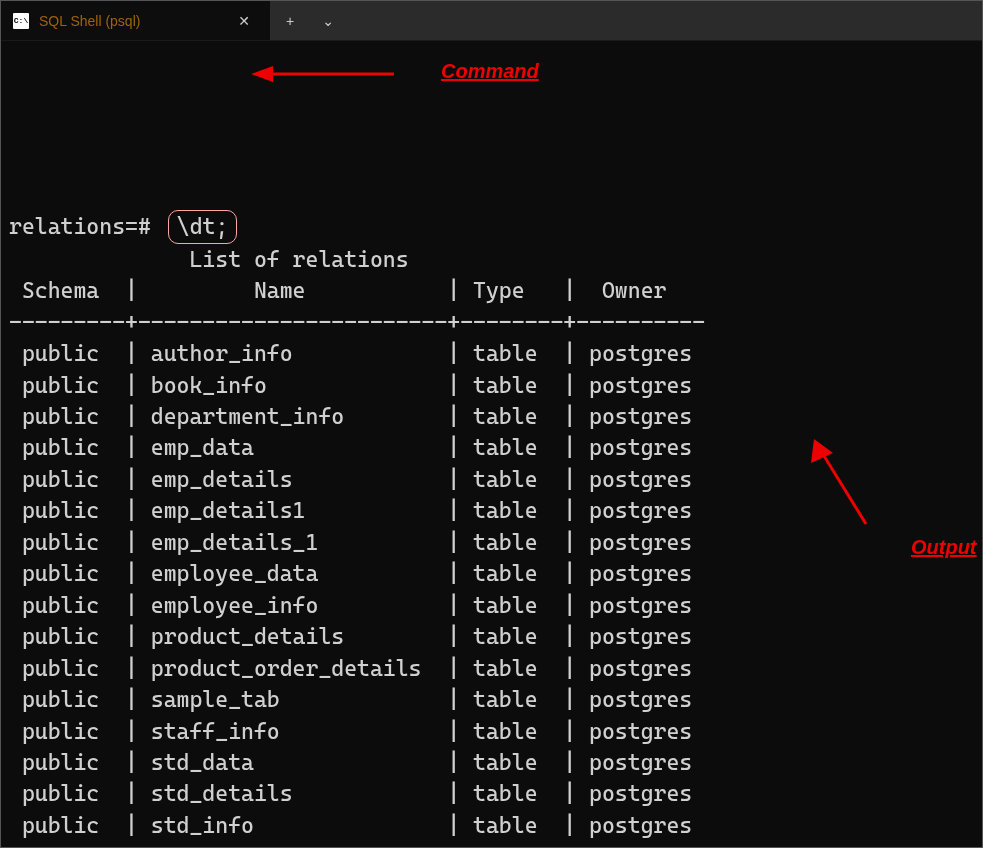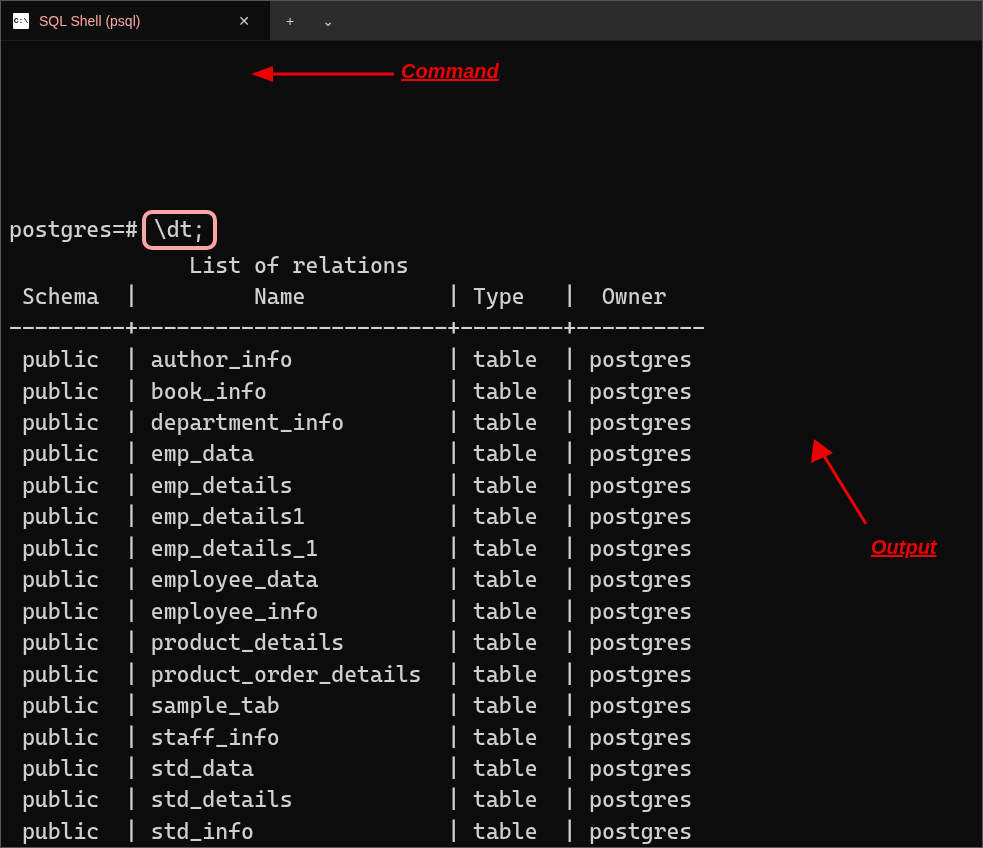--- a/index.html
+++ b/index.html
@@ -40,21 +40,21 @@
     background: #fff;
     display: flex;
     align-items: center;
     justify-content: center;
     font-size: 8px;
     color: #000;
     font-weight: bold;
     border-radius: 1px;
   }
   .tab-title {
-    color: #fca5a5;
+    color: #a16207;
     font-size: 14px;
     font-family: "Segoe UI", sans-serif;
     flex: 1;
   }
   .tab-close {
     color: #ccc;
     font-size: 14px;
     font-family: "Segoe UI", sans-serif;
     padding: 2px 6px;
     border-radius: 3px;
@@ -84,35 +84,36 @@
     padding: 12px 8px 8px 8px;
     height: calc(100% - 40px);
     position: relative;
     white-space: pre;
   }
   .prompt-line {
     display: flex;
     align-items: center;
   }
   .cmd-box {
-    border: 4px solid #fca5a5;
+    border: 1px solid #fca5a5;
     border-radius: 10px;
     padding: 0 8px;
     display: inline-block;
-    margin-left: 4px;
+    margin-left: 17px;
   }
   .annotation {
     color: #ee0000;
     font-family: "Segoe UI", Arial, sans-serif;
     font-weight: bold;
     font-style: italic;
     font-size: 20px;
     text-decoration: underline;
     position: absolute;
     pointer-events: none;
+    margin-left: 40px;
   }
   .annotation.command {
     top: 16px;
     left: 400px;
   }
   .annotation.output {
     top: 492px;
     left: 870px;
   }
   .arrow {
@@ -151,21 +152,21 @@
   <span class="annotation command">Command</span>
   <svg class="arrow cmd-arrow" viewBox="0 0 143 16">
     <line x1="143" y1="8" x2="20" y2="8" stroke="#ee0000" stroke-width="3"></line>
     <polygon points="0,8 22,0 22,16" fill="#ee0000"></polygon>
   </svg>
   <span class="annotation output">Output</span>
   <svg class="arrow out-arrow" viewBox="0 0 70 90">
     <line x1="55" y1="85" x2="10" y2="12" stroke="#ee0000" stroke-width="3"></line>
     <polygon points="3,0 0,24 22,14" fill="#ee0000"></polygon>
   </svg>
-<div class="prompt-line"><span>postgres=#</span> <span class="cmd-box"><span>\dt;</span></span></div><div id="table-output">              List of relations
+<div class="prompt-line"><span>relations=#</span> <span class="cmd-box"><span>\dt;</span></span></div><div id="table-output">              List of relations
  Schema  |         Name           | Type   |  Owner   
 ---------+------------------------+--------+----------
  public  | author_info            | table  | postgres 
  public  | book_info              | table  | postgres 
  public  | department_info        | table  | postgres 
  public  | emp_data               | table  | postgres 
  public  | emp_details            | table  | postgres 
  public  | emp_details1           | table  | postgres 
  public  | emp_details_1          | table  | postgres 
  public  | employee_data          | table  | postgres 

